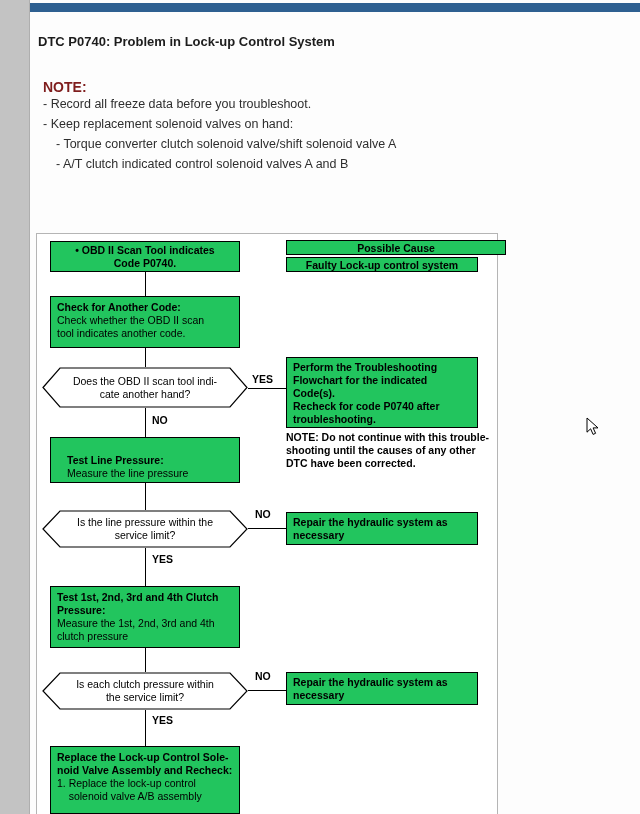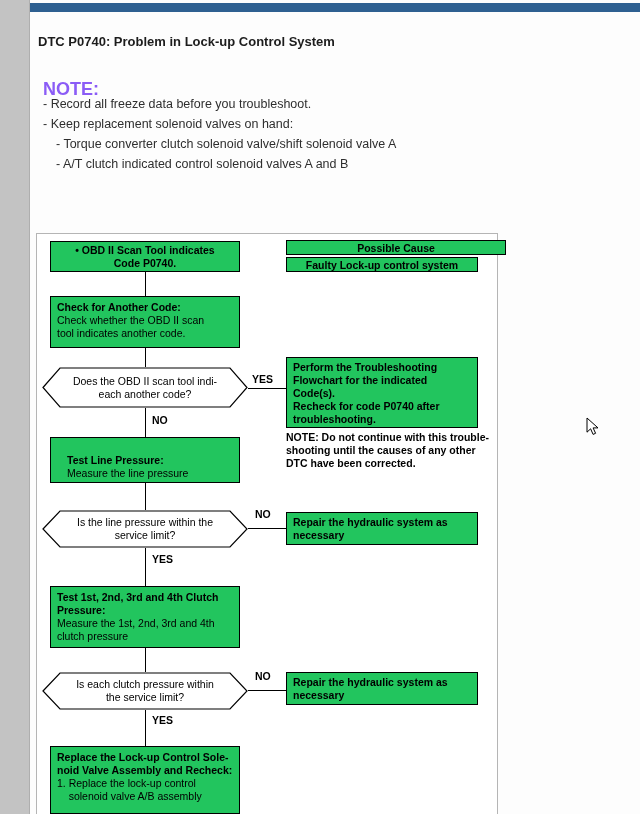--- a/index.html
+++ b/index.html
@@ -7,21 +7,21 @@
     position:relative; width:640px; height:814px; overflow:hidden;
     background:#fdfdfd; font-family:"Liberation Sans","DejaVu Sans",sans-serif;
   }
   .left-gutter {
     position:absolute; left:0; top:0; width:29px; height:814px;
     background:#c3c3c3; border-right:1px solid #aeaeae;
   }
   .top-bar { position:absolute; left:30px; top:3px; width:610px; height:9px; background:#2e6091; }
 
   .page-title { position:absolute; left:38px; top:34px; margin:0; font-size:13px; font-weight:bold; color:#1c1c1c; }
-  .note-label { position:absolute; left:43px; top:79px; font-size:18px; font-weight:bold; color:#8b5cf6; }
+  .note-label { position:absolute; left:43px; top:79px; font-size:14px; font-weight:bold; color:#7f1d1d; }
   .note { position:absolute; font-size:12.5px; color:#2e2e2e; }
   .n1 { left:43px; top:97px; }
   .n2 { left:43px; top:117px; }
   .n2a { left:56px; top:137px; }
   .n2b { left:56px; top:157px; }
 
   .frame { position:absolute; left:36px; top:233px; width:460px; height:581px; border:1px solid #b5b5b5; background:#ffffff; }
 
   .fc { font-size:10.5px; line-height:13px; color:#000; }
   .box { position:absolute; border:1px solid #000; background:#22c55e; box-sizing:border-box; padding:4px 6px; }
@@ -74,21 +74,21 @@
 tool indicates another code.</div>
   </div>
 
   <div class="vline" style="left:145px; top:348px; height:19px;"></div>
 
   <div class="hex fc" style="left:42px; top:367px; width:206px; height:41px;">
     <svg viewBox="0 0 206 41" preserveAspectRatio="none">
       <polygon points="1,20.5 18,1 188,1 205,20.5 188,40 18,40"></polygon>
     </svg>
     <div class="hex-text pre">Does the OBD II scan tool indi-
-each another code?</div>
+cate another hand?</div>
   </div>
 
   <div class="lbl" style="left:252px; top:373px;">YES</div>
   <div class="hline" style="left:248px; top:388px; width:38px;"></div>
   <div class="lbl" style="left:152px; top:414px;">NO</div>
   <div class="vline" style="left:145px; top:408px; height:29px;"></div>
 
   <div class="box fc bold pre" style="left:286px; top:357px; width:192px; height:71px; padding:3px 6px;">Perform the Troubleshooting
 Flowchart for the indicated
 Code(s).

